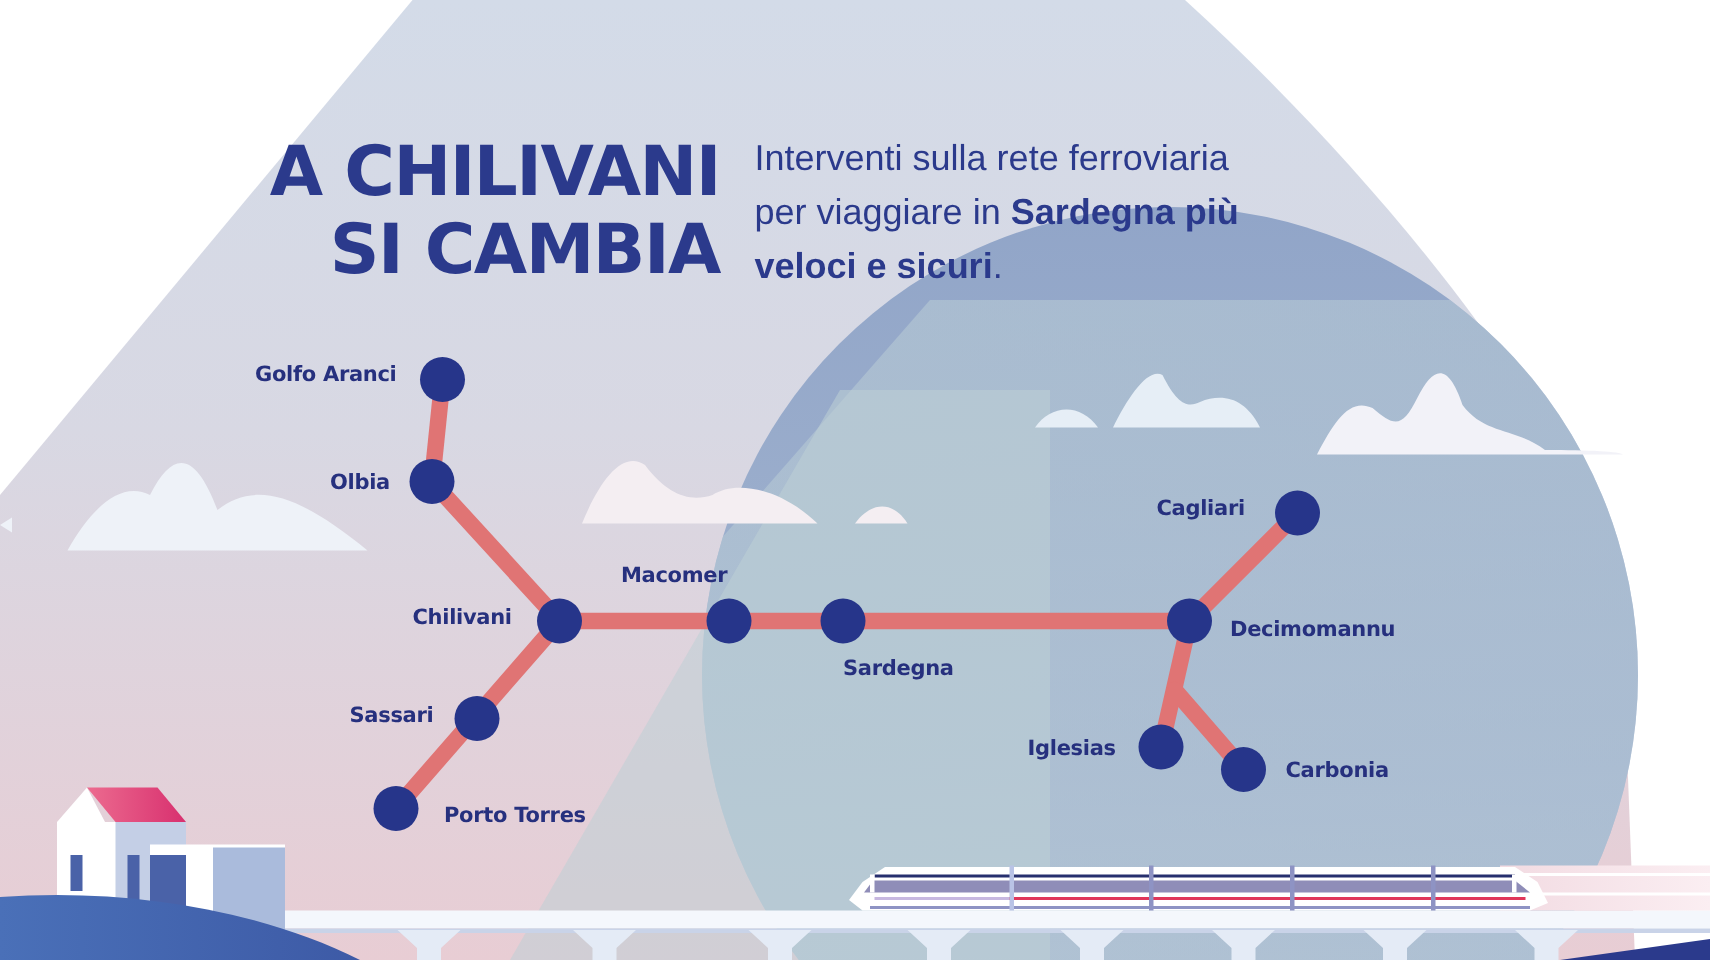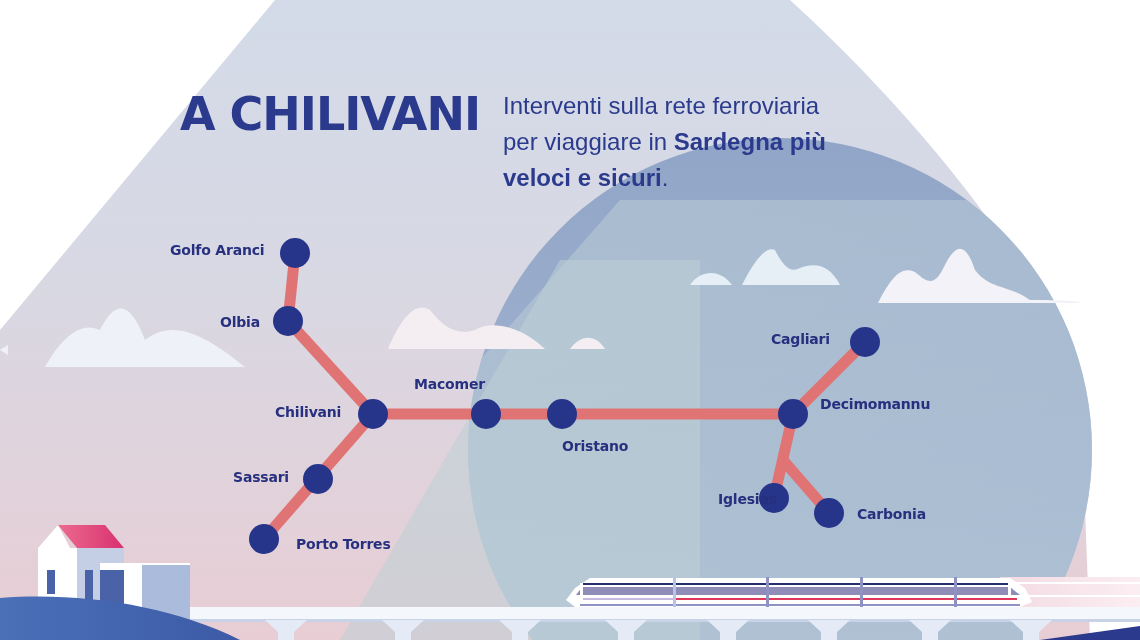--- a/index.html
+++ b/index.html
@@ -141,33 +141,34 @@
       <rect x="580" y="583" width="3" height="12" fill="#ffffff"></rect>
       <rect x="1008" y="583" width="3" height="12" fill="#ffffff"></rect>
     </g>
 
     <path d="M1040 640 L1140 626 L1140 640 Z" fill="#2b3a8c"></path>
   </svg>
 
   
   <div class="title-block">
     <div>A CHILIVANI</div>
+    <div>SI CAMBIA</div>
   </div>
 
   <div class="subtitle">
     <div>Interventi sulla rete ferroviaria</div>
     <div><span>per viaggiare in </span><b>Sardegna più</b></div>
     <div><b>veloci e sicuri</b><span>.</span></div>
   </div>
 
   
   <div class="label" style="left:170px; top:242px;text-align:right;">Golfo Aranci</div>
   <div class="label" style="left:220px; top:314px;">Olbia</div>
   <div class="label" style="left:275px; top:404px;">Chilivani</div>
   <div class="label" style="left:414px; top:376px;">Macomer</div>
-  <div class="label" style="left:562px; top:438px;">Oristano</div>
+  <div class="label" style="left:562px; top:438px;">Sardegna</div>
   <div class="label" style="left:233px; top:469px;text-align:center;">Sassari</div>
   <div class="label" style="left:296px; top:536px;">Porto Torres</div>
-  <div class="label" style="left:820px; top:396px;text-align:right;">Decimomannu</div>
+  <div class="label" style="left:820px; top:412px;text-align:right;">Decimomannu</div>
   <div class="label" style="left:771px; top:331px;">Cagliari</div>
-  <div class="label" style="left:685px; top:491px;margin-left:33px;">Iglesias</div>
+  <div class="label" style="left:685px; top:491px;">Iglesias</div>
   <div class="label" style="left:857px; top:506px;">Carbonia</div>
 </div>
 
 </body></html>

